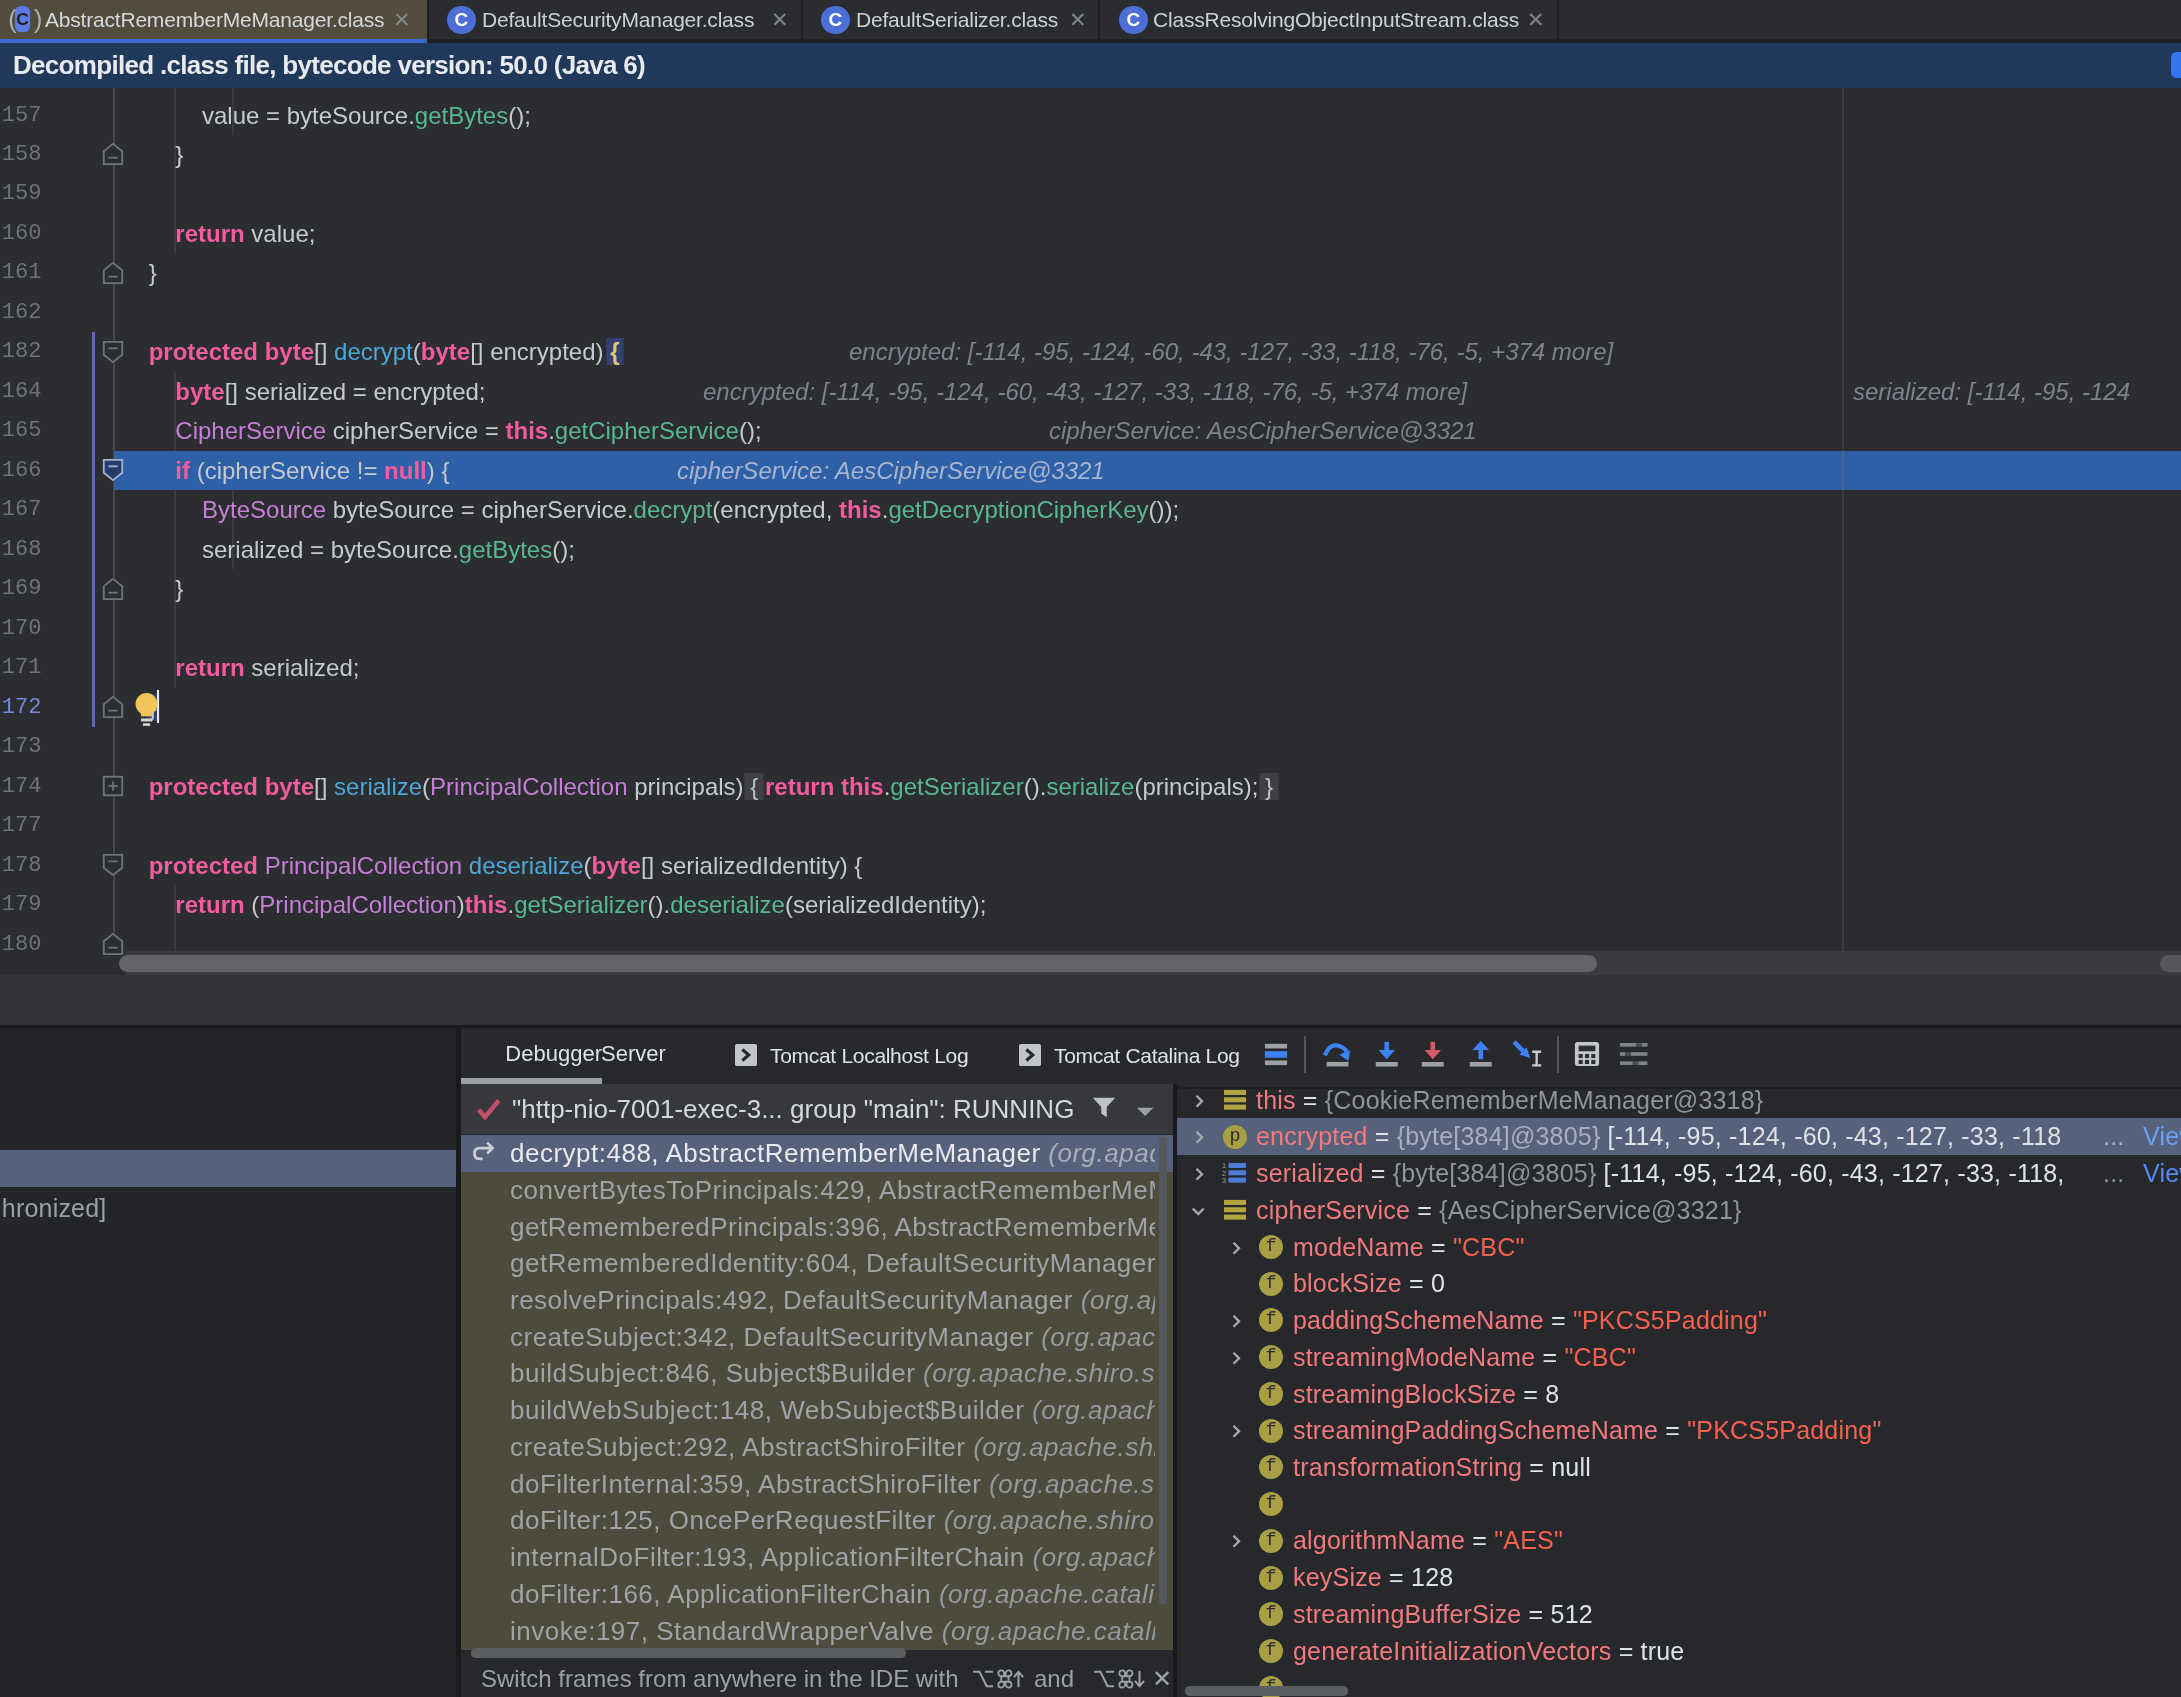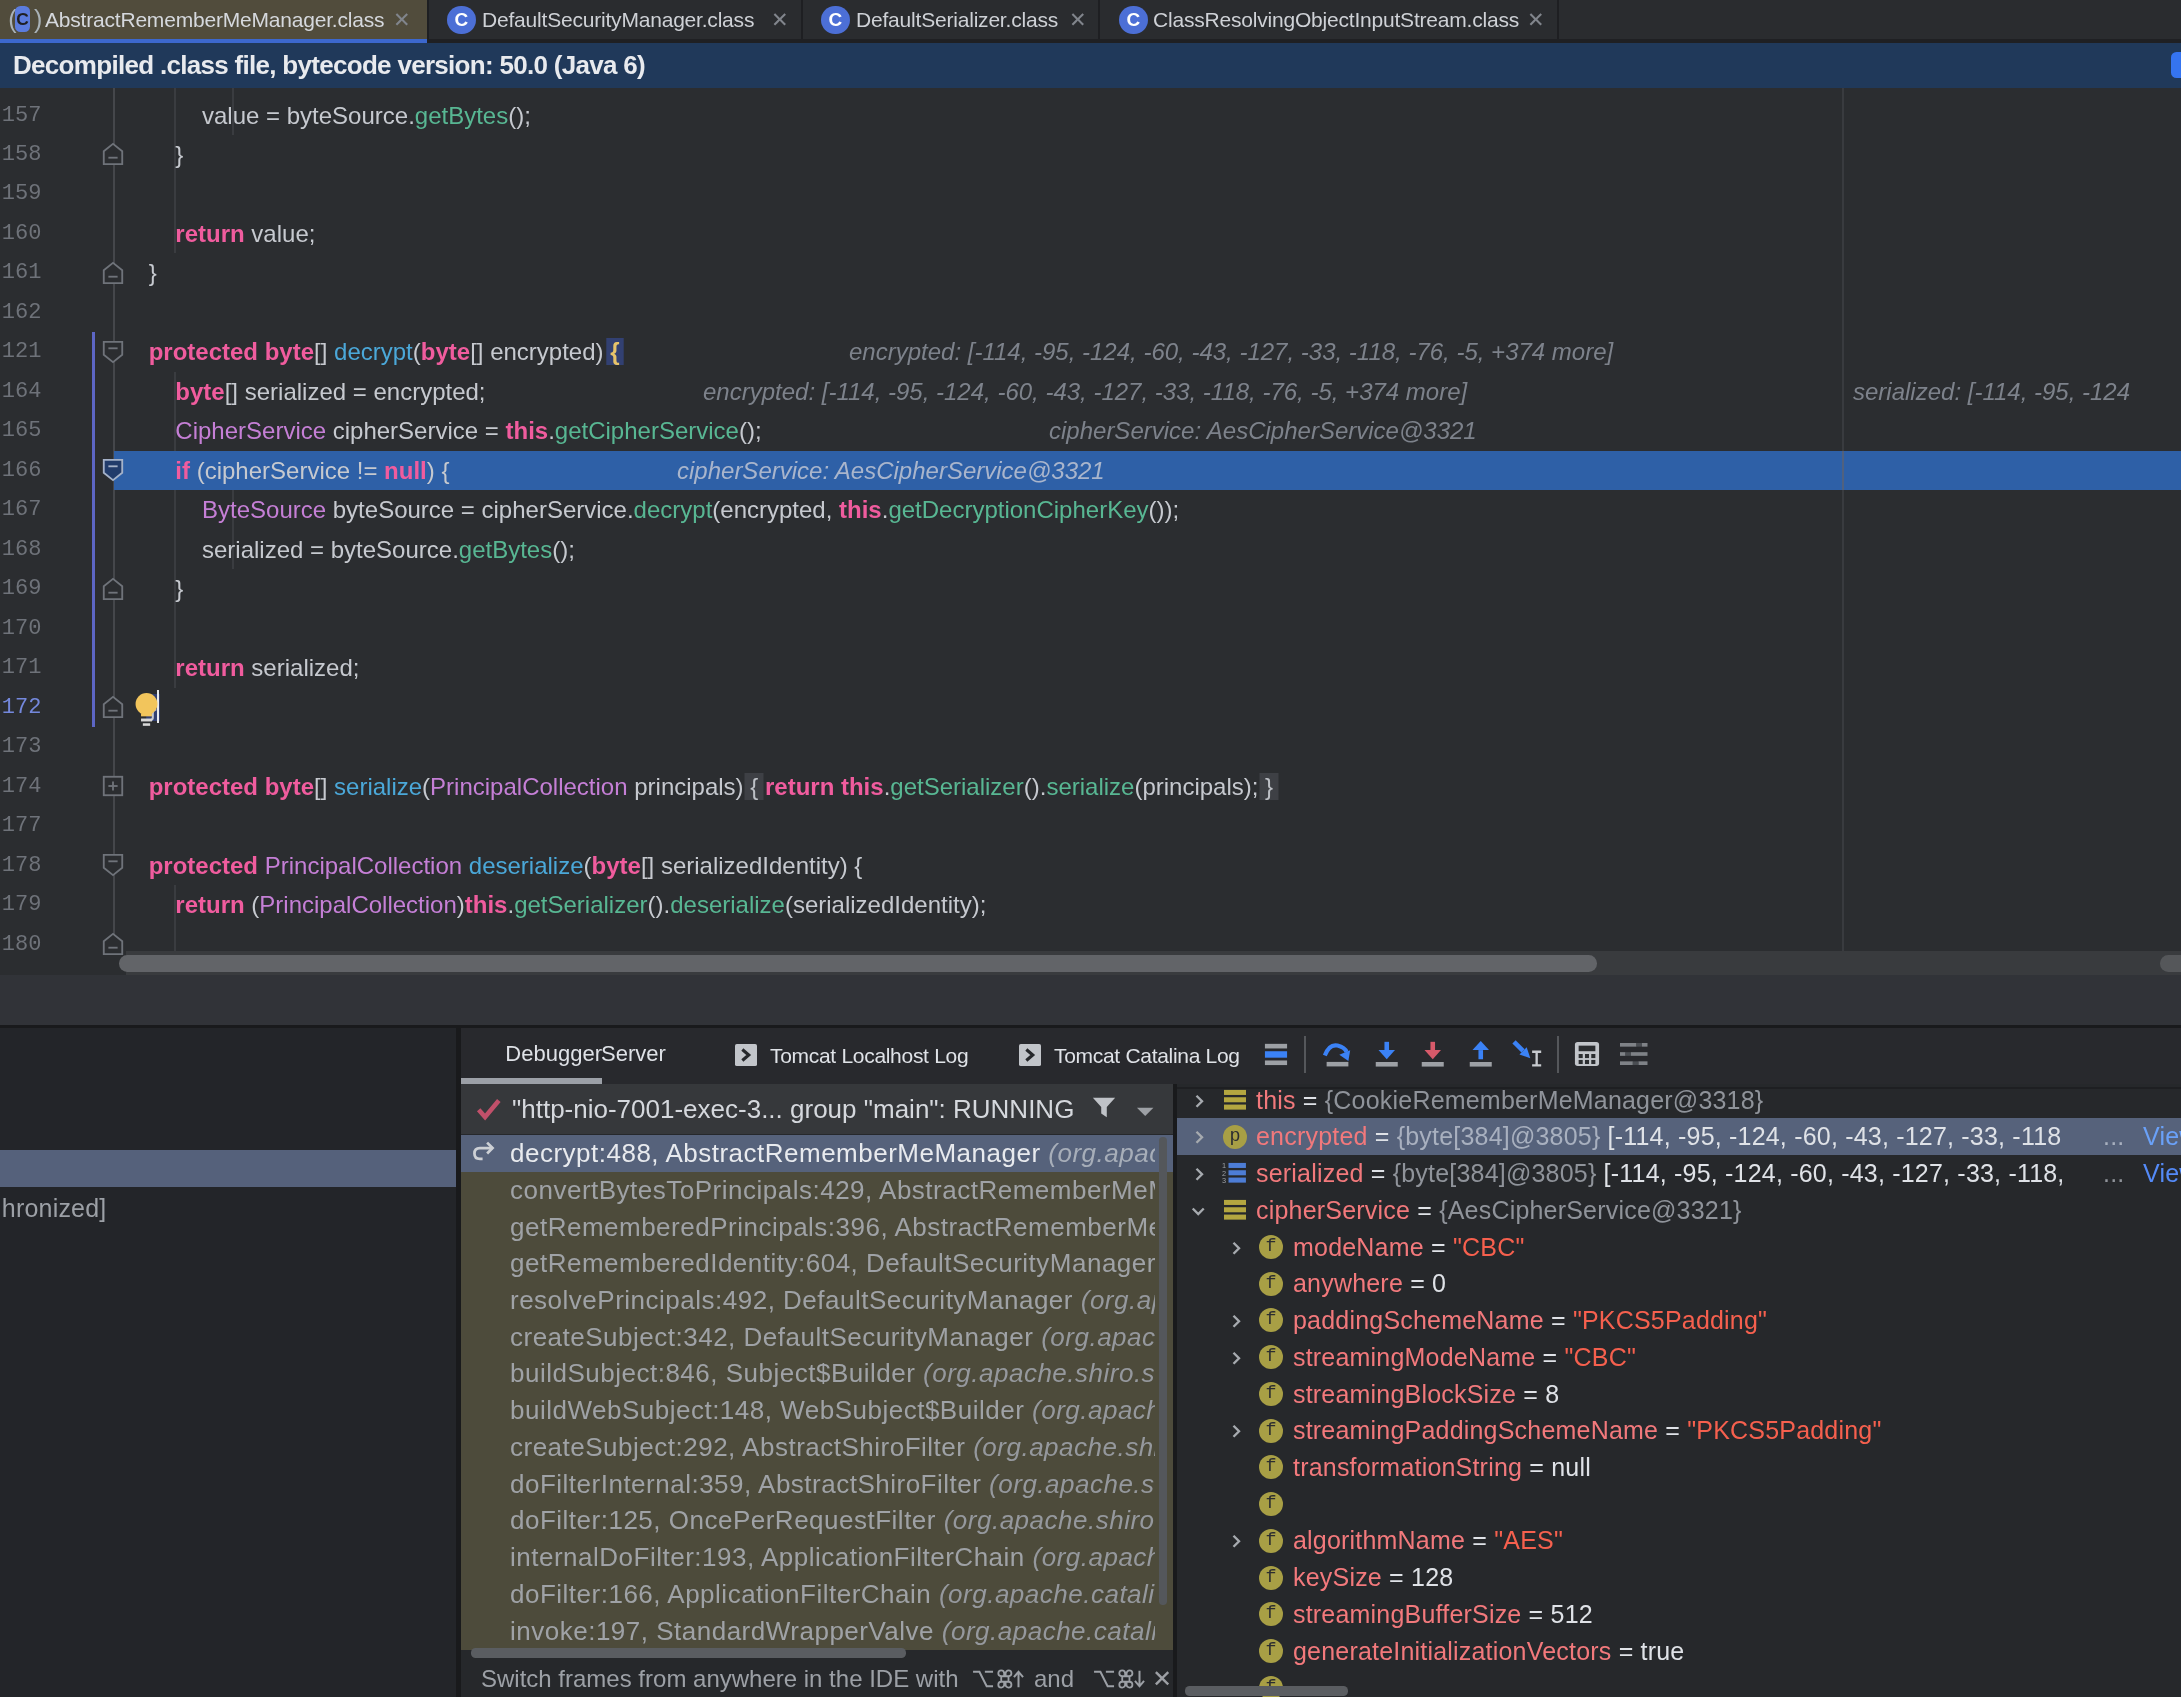--- a/index.html
+++ b/index.html
@@ -63,21 +63,21 @@
 <div class="ab guide" style="left:174px;top:885px;height:66px"></div>
 <div class="ab" style="left:92px;top:332px;width:2.8px;height:395px;background:#5D66C5"></div>
 <div class="ab" style="left:114px;top:451px;width:2068px;height:39px;background:#2E60A7"></div>
 <div class="ab" style="left:1842px;top:451px;width:1.8px;height:39px;background:#50617F"></div>
 <div class="ln" style="top:96px;color:#6E7279">157</div>
 <div class="ln" style="top:135px;color:#6E7279">158</div>
 <div class="ln" style="top:174px;color:#6E7279">159</div>
 <div class="ln" style="top:214px;color:#6E7279">160</div>
 <div class="ln" style="top:253px;color:#6E7279">161</div>
 <div class="ln" style="top:293px;color:#6E7279">162</div>
-<div class="ln" style="top:332px;color:#6E7279">121</div>
+<div class="ln" style="top:332px;color:#6E7279">182</div>
 <div class="ln" style="top:372px;color:#6E7279">164</div>
 <div class="ln" style="top:411px;color:#6E7279">165</div>
 <div class="ln" style="top:451px;color:#6E7279">166</div>
 <div class="ln" style="top:490px;color:#6E7279">167</div>
 <div class="ln" style="top:530px;color:#6E7279">168</div>
 <div class="ln" style="top:569px;color:#6E7279">169</div>
 <div class="ln" style="top:609px;color:#6E7279">170</div>
 <div class="ln" style="top:648px;color:#6E7279">171</div>
 <div class="ln" style="top:688px;color:#7488DC">172</div>
 <div class="ln" style="top:727px;color:#6E7279">173</div>
@@ -338,21 +338,21 @@
         <rect x="1" y="1" width="24" height="5.5"></rect>
         <rect x="1" y="9" width="24" height="5.5"></rect>
         <rect x="1" y="17" width="24" height="5.5"></rect>
       </g>
     </svg>
     <div class="ab uirow" style="left:0;top:140px;width:1005px"><span class="ab" style="left:116px;top:0;white-space:pre"><span class="sal">modeName</span> = <span class="red">"CBC"</span></span></div>
     <svg class="ab" style="left:51px;top:151px" width="16.5" height="16.5" viewBox="0 0 18 18">
       <path d="M6 3 L12 9 L6 15" stroke="#A6AAAF" stroke-width="2.6" fill="none"></path>
     </svg>
     <div class="ab" style="left:82px;top:146px;width:24px;height:24px;border-radius:12px;background:#A89F45;text-align:center;line-height:24px;font-size:18.4px;color:#2B2D30;font-family:'Liberation Mono',monospace">f</div>
-    <div class="ab uirow" style="left:0;top:176px;width:1005px"><span class="ab" style="left:116px;top:0;white-space:pre"><span class="sal">anywhere</span> = <span class="wht">0</span></span></div>
+    <div class="ab uirow" style="left:0;top:176px;width:1005px"><span class="ab" style="left:116px;top:0;white-space:pre"><span class="sal">blockSize</span> = <span class="wht">0</span></span></div>
     <div class="ab" style="left:82px;top:183px;width:24px;height:24px;border-radius:12px;background:#A89F45;text-align:center;line-height:24px;font-size:18.4px;color:#2B2D30;font-family:'Liberation Mono',monospace">f</div>
     <div class="ab uirow" style="left:0;top:213px;width:1005px"><span class="ab" style="left:116px;top:0;white-space:pre"><span class="sal">paddingSchemeName</span> = <span class="red">"PKCS5Padding"</span></span></div>
     <svg class="ab" style="left:51px;top:224px" width="16.5" height="16.5" viewBox="0 0 18 18">
       <path d="M6 3 L12 9 L6 15" stroke="#A6AAAF" stroke-width="2.6" fill="none"></path>
     </svg>
     <div class="ab" style="left:82px;top:219px;width:24px;height:24px;border-radius:12px;background:#A89F45;text-align:center;line-height:24px;font-size:18.4px;color:#2B2D30;font-family:'Liberation Mono',monospace">f</div>
     <div class="ab uirow" style="left:0;top:250px;width:1005px"><span class="ab" style="left:116px;top:0;white-space:pre"><span class="sal">streamingModeName</span> = <span class="red">"CBC"</span></span></div>
     <svg class="ab" style="left:51px;top:261px" width="16.5" height="16.5" viewBox="0 0 18 18">
       <path d="M6 3 L12 9 L6 15" stroke="#A6AAAF" stroke-width="2.6" fill="none"></path>
     </svg>

